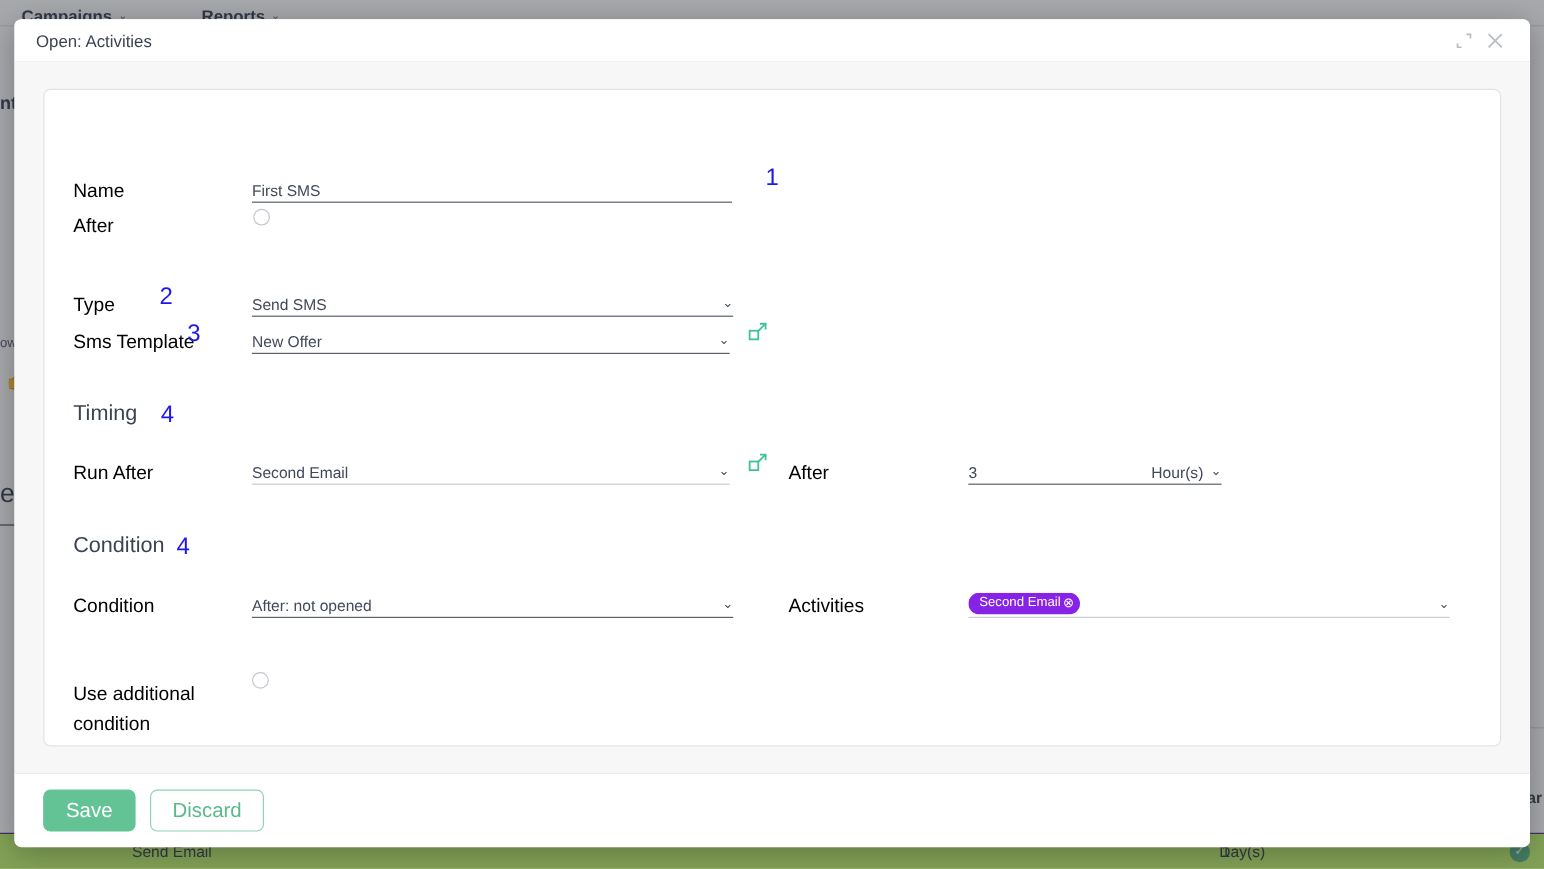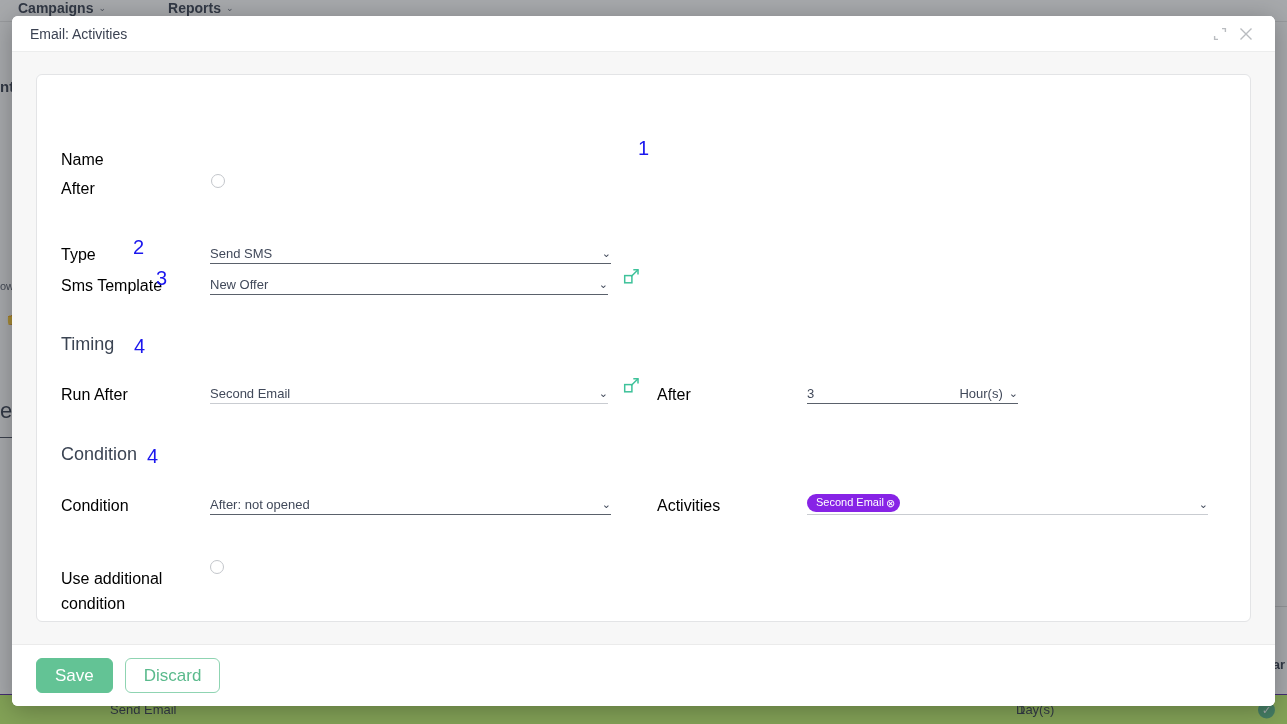--- a/index.html
+++ b/index.html
@@ -19,21 +19,21 @@
   }
   .bg-dim {
     position: absolute; inset: 0;
     background: rgba(60, 65, 72, 0.45);
     z-index: 1;
   }
   .bg-topnav {
     position: absolute; top: 0; left: 0; right: 0; height: 22px;
     background: #ffffff;
     border-bottom: 1px solid #e3e3e3;
-    display: flex; align-items: flex-start;
+    display: flex; align-items: flex-end;
     padding-left: 18px;
   }
   .bg-navitem {
     font-size: 14px; font-weight: 700; color: #2b3445;
     margin-right: 62px; white-space: nowrap;
     display: flex; align-items: center; gap: 5px;
   }
   .bg-navitem .caret { font-size: 9px; font-weight: 400; opacity: .75; }
 
   .bg-left-text {
@@ -238,38 +238,41 @@
     <div class="bg-cell bg-c3">Day(s)</div>
     <div class="bg-check">✓</div>
   </div>
 </div>
 
 <div class="bg-dim"></div>
 
 <div class="modal">
 
   <div class="modal-header">
-    <div class="modal-title">Email: Activities</div>
+    <div class="modal-title">Open: Activities</div>
     <div class="hdr-btn">
       <svg width="14" height="14" viewBox="0 0 14 14" fill="none" stroke="currentColor" stroke-width="1.4">
         <path d="M9 1.6h3.4V5"></path>
           <path d="M5 12.4H1.6V9"></path>
       </svg>
     </div>
     <div class="hdr-btn">
       <svg width="16" height="16" viewBox="0 0 16 16" fill="none" stroke="currentColor" stroke-width="1.4">
         <path d="M2.5 2.5l11 11M13.5 2.5l-11 11"></path>
       </svg>
     </div>
   </div>
 
   <div class="modal-body">
     <div class="sheet">
 
       <div class="abs" style="left:24px; top:76px; width:90px;">Name</div>
+      <div class="abs field" style="left:173px; top:70px; width:400px;">
+        <span class="field-val">First SMS</span>
+      </div>
       <div class="abs annot" style="left:601px; top:62px;">1</div>
 
       <div class="abs" style="left:24px; top:105px; width:110px;">After</div>
       <div class="abs radio" style="left:174px; top:99px;"></div>
 
       <div class="abs" style="left:24px; top:171px; width:90px;">Type</div>
       <div class="abs annot" style="left:96px; top:161px;">2</div>
       <div class="abs field" style="left:173px; top:165px; width:401px;">
         <span class="field-val">Send SMS</span>
         <span class="chev">⌄</span>

